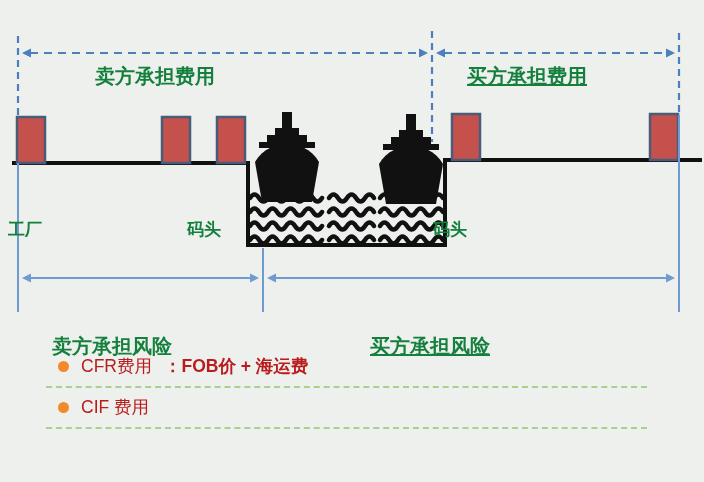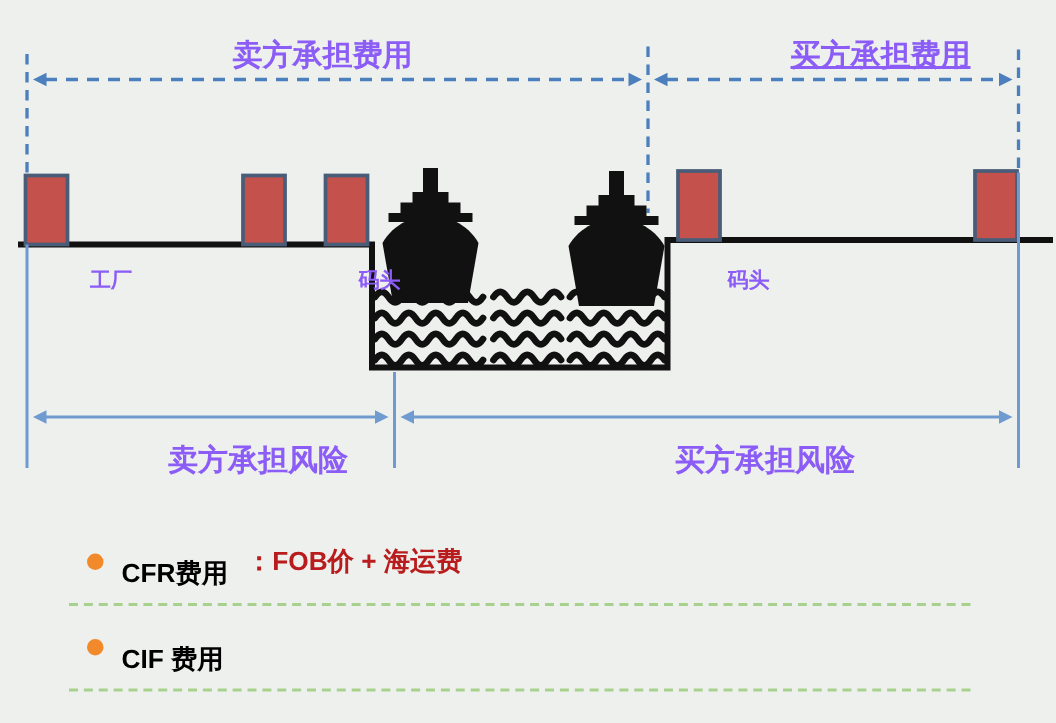--- a/index.html
+++ b/index.html
@@ -5,39 +5,39 @@
   html,body{margin:0;padding:0;}
   body{
     width:704px;height:482px;
     background:#eef0ee;
     font-family:"Liberation Sans","DejaVu Sans",sans-serif;
     position:relative;overflow:hidden;
   }
   .stage{position:absolute;inset:0;}
   svg.diagram{position:absolute;left:0;top:0;}
   .lbl{
-    position:absolute;color:#8b5cf6;font-weight:600;
-    text-align:right;white-space:nowrap;
+    position:absolute;color:#15803d;font-weight:600;
+    text-align:left;white-space:nowrap;margin-top:40px;
   }
   .lbl-big{font-size:20px;}
-  .lbl-loc{font-size:14px;}
+  .lbl-loc{font-size:17px;}
   .notes{
     position:absolute;left:46px;top:347px;width:601px;
   }
   .note-row{
     display:flex;align-items:center;gap:12px;
     padding:7px 0 8px 12px;
     border-bottom:2px dashed #a9d18e;
     font-size:17.5px;
   }
   .dot{
     width:11px;height:11px;border-radius:50%;
     background:#f2892b;flex:0 0 auto;
   }
-  .term{color:#000000;font-weight:bold;white-space:pre;margin-top:16px;}
+  .term{color:#b91c1c;font-weight:normal;white-space:pre;}
   .desc{color:#b91c1c;font-weight:600;white-space:pre;}
 </style>
 </head>
 <body>
 
 <div class="stage">
 
   <svg class="diagram" width="704" height="482" viewBox="0 0 704 482">
 
     <g stroke="#4b7fbd" fill="#4b7fbd">
@@ -102,21 +102,21 @@
   </svg>
 
   <div class="lbl lbl-big" style="left:95px;top:23px;width:180px;">卖方承担费用</div>
   <div class="lbl lbl-big" style="left:467px;top:23px;width:180px;text-decoration:underline;">买方承担费用</div>
 
   <div class="lbl lbl-loc" style="left:8px;top:178px;width:80px;">工厂</div>
   <div class="lbl lbl-loc" style="left:187px;top:178px;width:80px;">码头</div>
   <div class="lbl lbl-loc" style="left:433px;top:178px;width:80px;">码头</div>
 
   <div class="lbl lbl-big" style="left:52px;top:293px;width:180px;">卖方承担风险</div>
-  <div class="lbl lbl-big" style="left:370px;top:293px;width:200px;">买方承担风险</div>
+  <div class="lbl lbl-big" style="left:370px;top:293px;width:200px;text-decoration:underline;">买方承担风险</div>
 
   <div class="notes">
     <div class="note-row">
       <span class="dot"></span>
       <span class="term">CFR费用</span>
         <span class="desc">：FOB价 + 海运费</span>
     </div>
     <div class="note-row">
       <span class="dot"></span>
       <span class="term">CIF 费用 </span>

